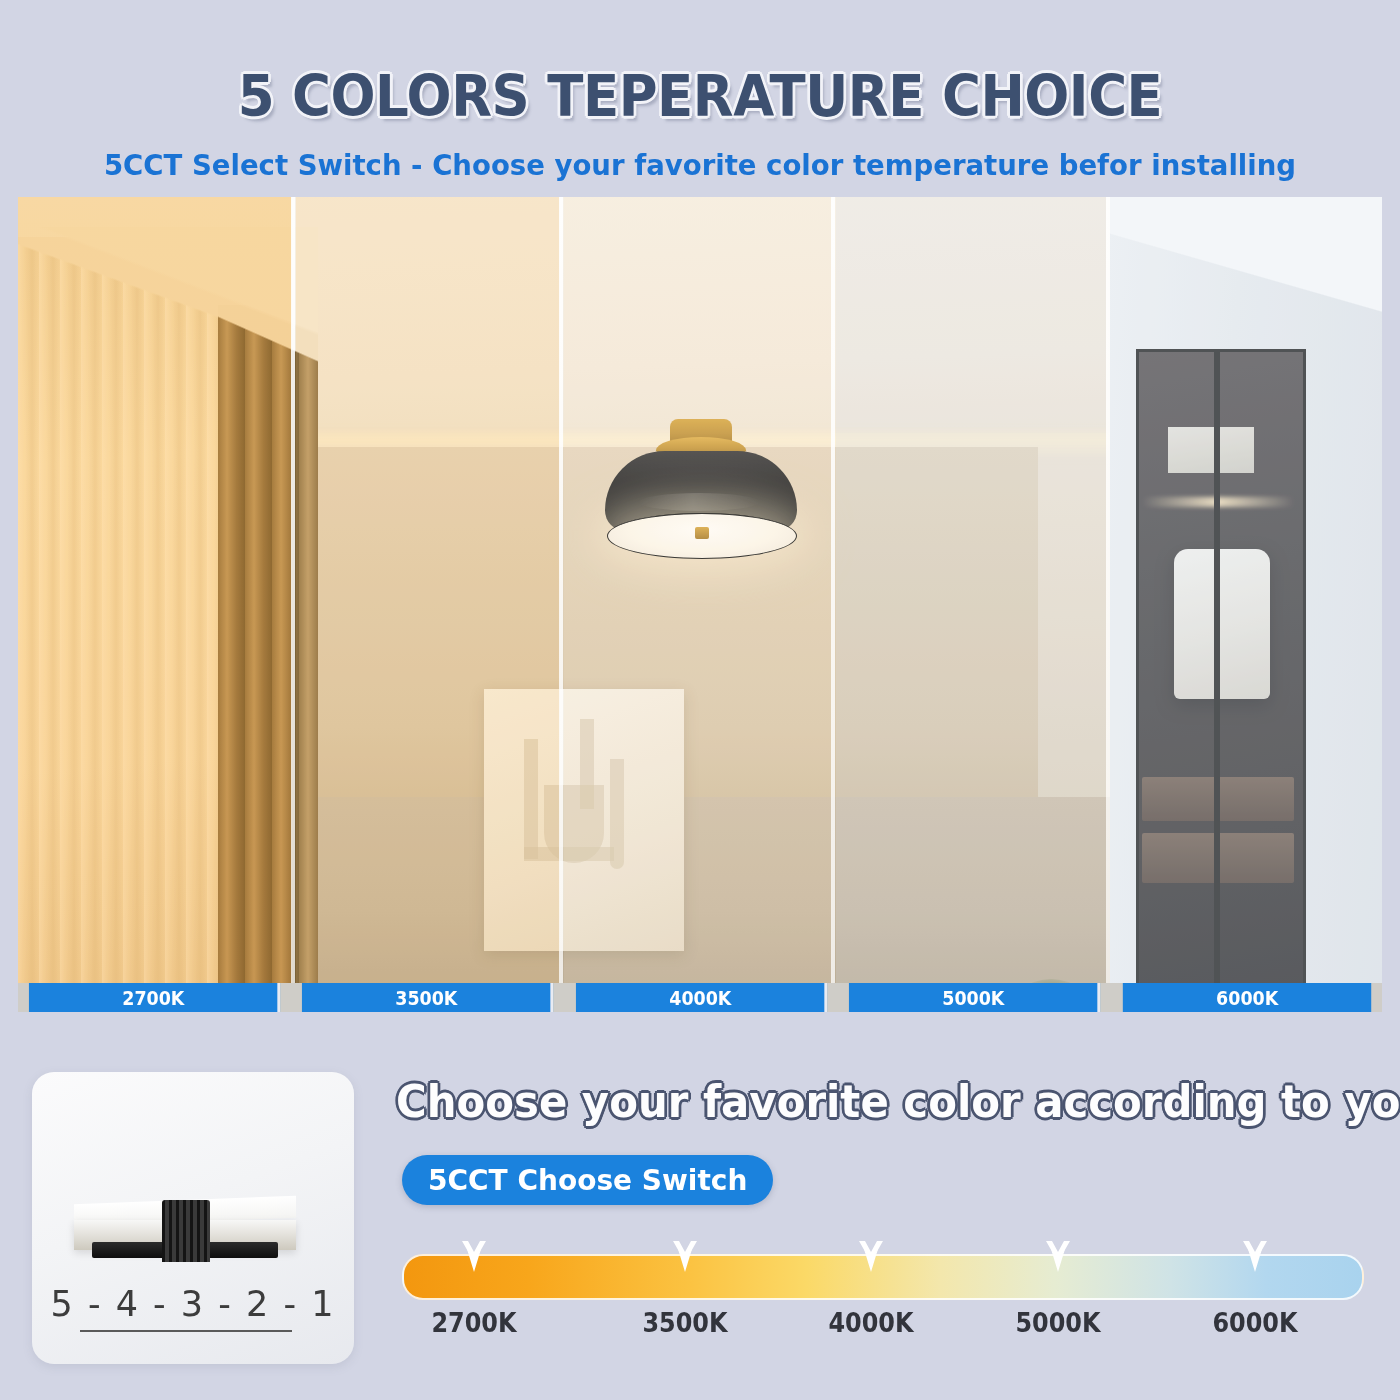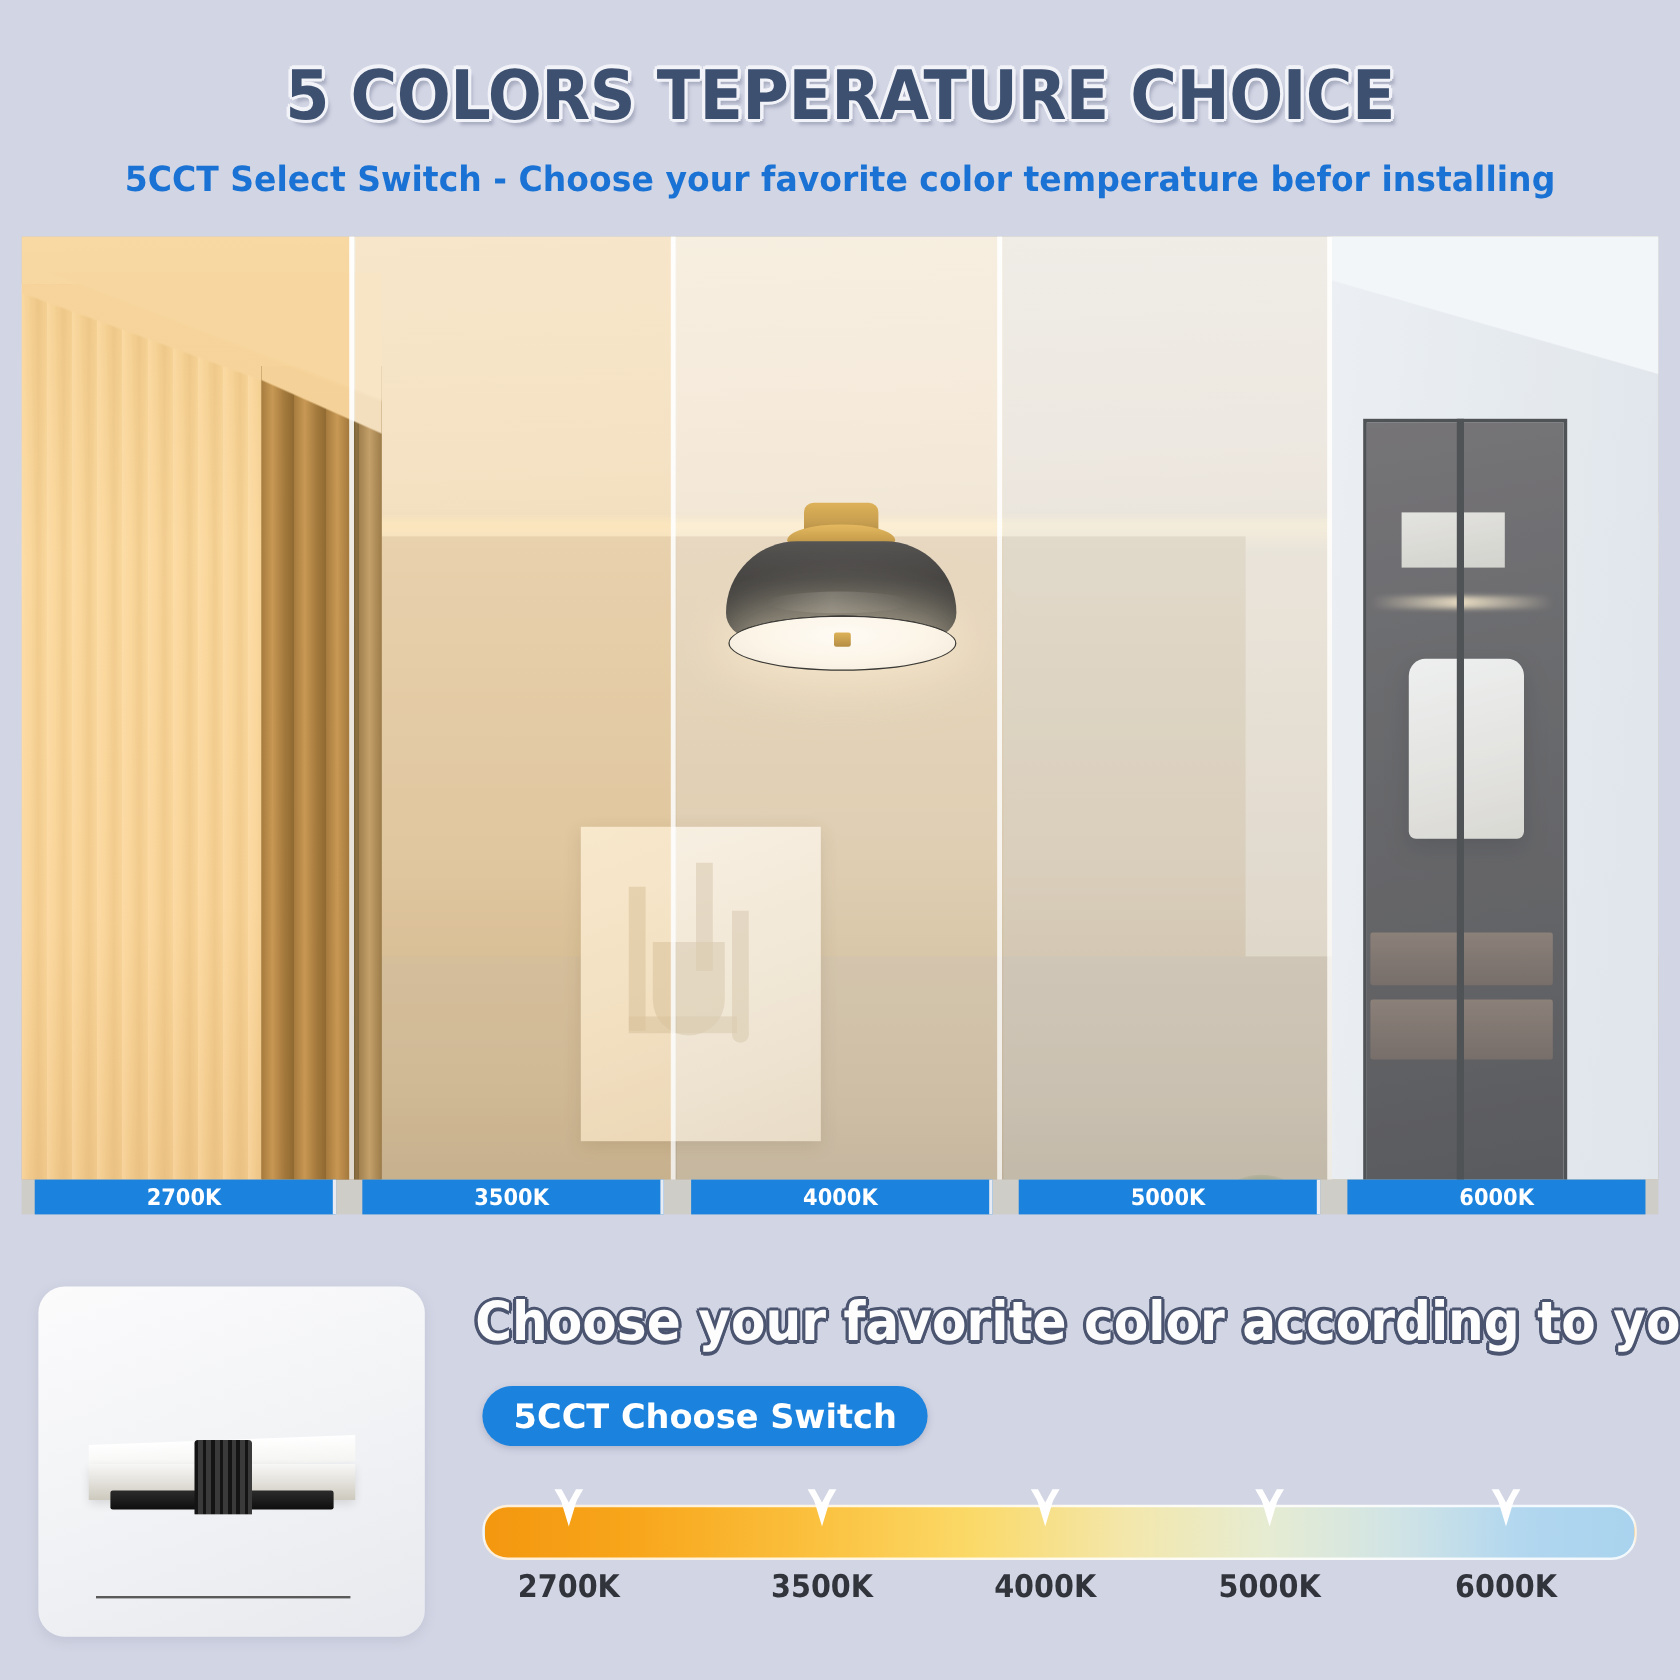--- a/index.html
+++ b/index.html
@@ -5,21 +5,21 @@
   html,body{margin:0;padding:0;}
   body{
     width:1400px;height:1400px;
     background:#d2d5e4;
     font-family:"Liberation Sans", sans-serif;
     overflow:hidden;
     position:relative;
   }
 
   
-  #header{position:absolute;left:0;top:0;width:1148px;height:190px;}
+  #header{position:absolute;left:0;top:16px;width:1148px;height:190px;}
 
   #main-title{
     position:absolute;left:0;top:47px;width:1400px;
     text-align:center;
     font-family:"DejaVu Sans", sans-serif;
     font-size:57px;
     font-weight:bold;
     letter-spacing:-0.5px;
     color:#3d5070;
     transform:scaleX(0.93);
@@ -392,20 +392,21 @@
   <div class="label-cell">4000K</div>
   <div class="label-cell">5000K</div>
   <div class="label-cell">6000K</div>
 </div>
 
 <div id="switch-photo">
   <div class="sw-plate-top"></div>
   <div class="sw-plate"></div>
   <div class="sw-bar"></div>
   <div class="sw-toggle"></div>
+  <div class="sw-numbers">5 - 4 - 3 - 2 - 1</div>
   <div class="sw-underline"></div>
 </div>
 
 <div id="cta-heading">Choose your favorite color according to your r</div>
 
 <div id="cct-pill">
   <span>5CCT Choose Switch</span>
 </div>
 
 <div id="gradient-wrap">

